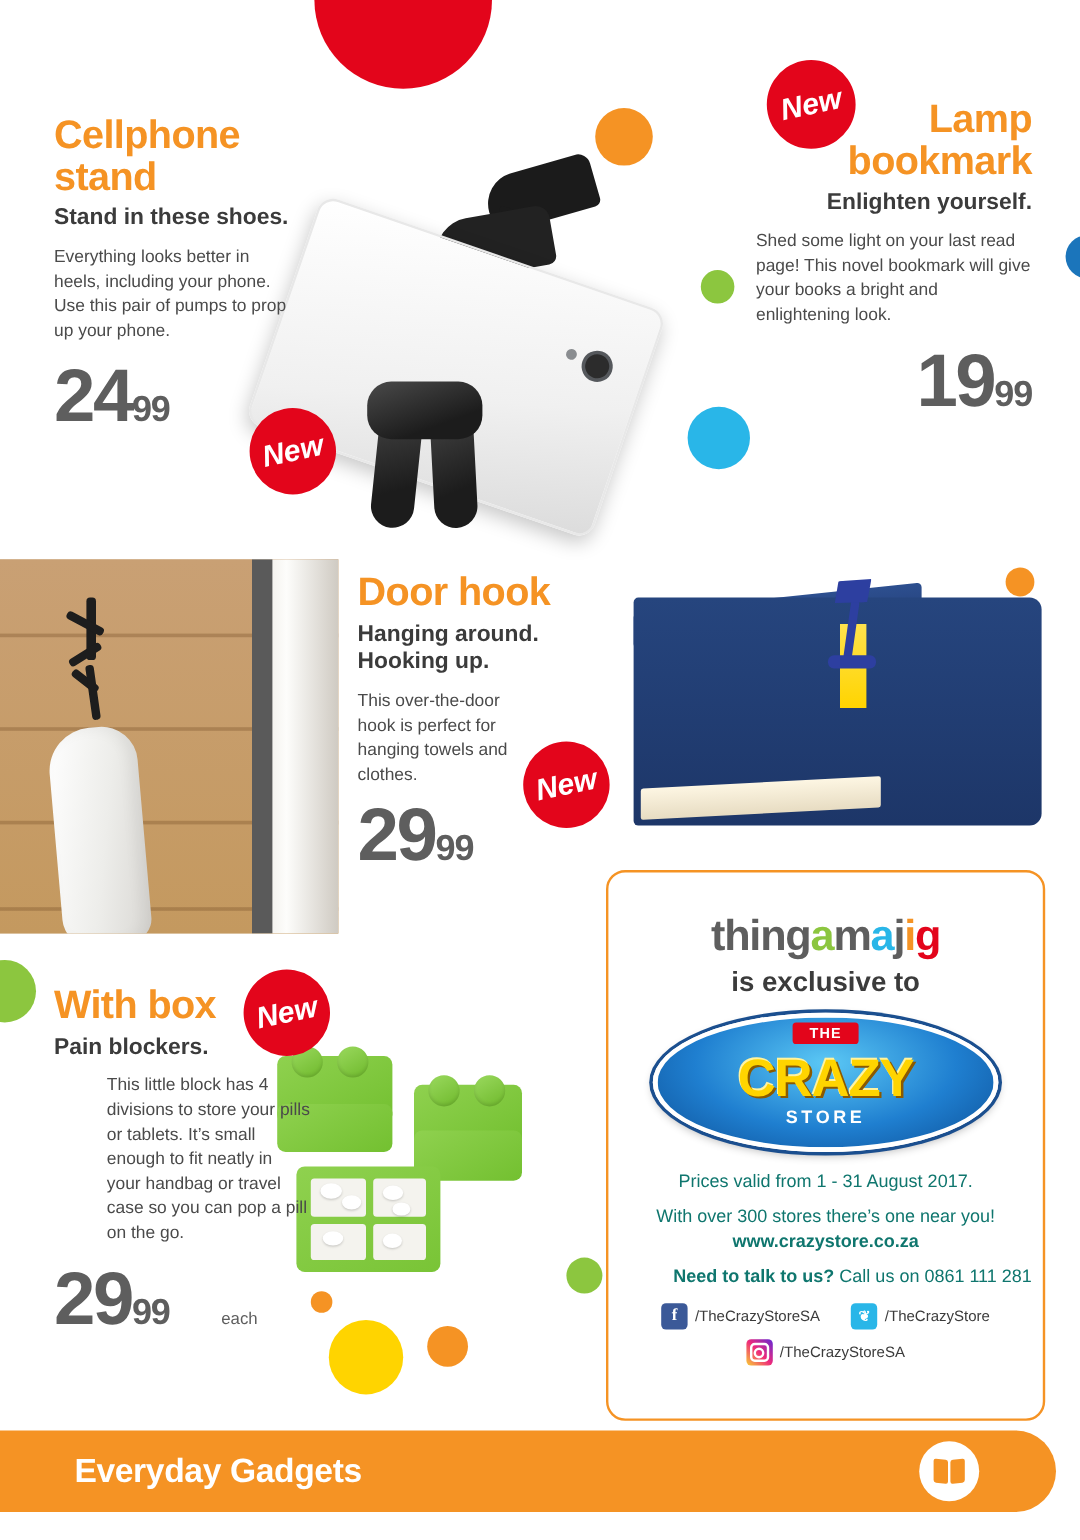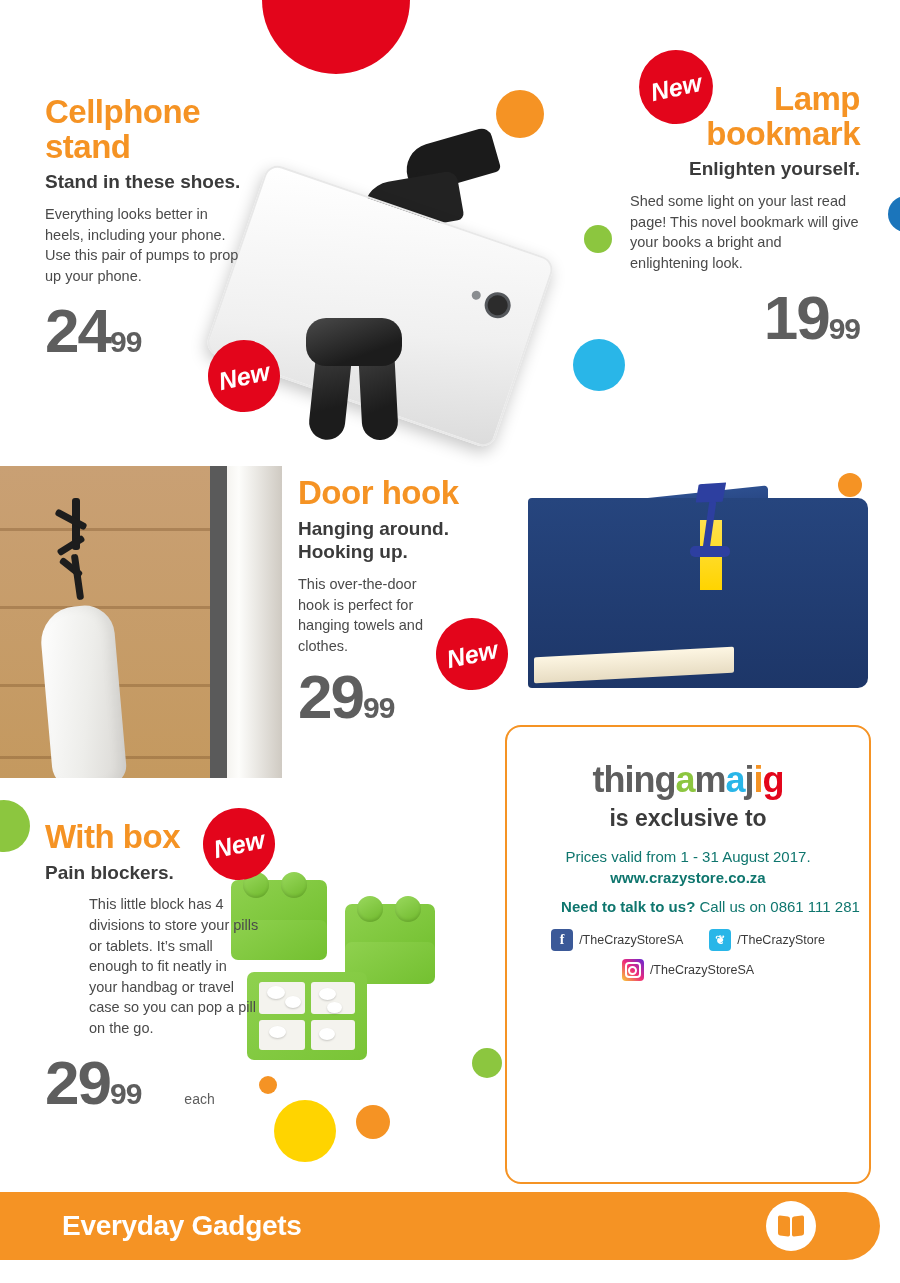--- a/index.html
+++ b/index.html
@@ -452,23 +452,29 @@
     </div>
   </div>
   <div class="new-badge" style="left:203px;top:808px;">New</div>
 
   <div class="panel">
     <div class="thinga">
       <span style="color:#5e5e5e;">t</span><span style="color:#5e5e5e;">h</span><span style="color:#5e5e5e;">i</span><span style="color:#5e5e5e;">n</span><span style="color:#5e5e5e;">g</span><span style="color:#8cc63f;">a</span><span style="color:#5e5e5e;">m</span><span style="color:#29b6e8;">a</span><span style="color:#5e5e5e;">j</span><span style="color:#f59324;">i</span><span style="color:#e3051b;">g</span>
     </div>
     <div class="exclusive">is exclusive to</div>
 
+    <div class="crazy-logo">
+      <div class="crazy-the">THE</div>
+      <div class="crazy-word">CRAZY</div>
+      <div class="crazy-store">STORE</div>
+    </div>
 
     <div class="panel-text">
       <div class="l1">Prices valid from 1 - 31 August 2017.</div>
+      <div class="l2">With over 300 stores there’s one near you!</div>
       <div class="l3">www.crazystore.co.za</div>
       <div class="l4"><span>Need to talk to us?</span><span class="norm"> Call us on 0861 111 281</span></div>
     </div>
 
     <div class="socials">
       <div class="social">
         <div class="sicon fb">f</div>
         <span>/TheCrazyStoreSA</span>
       </div>
       <div class="social">

